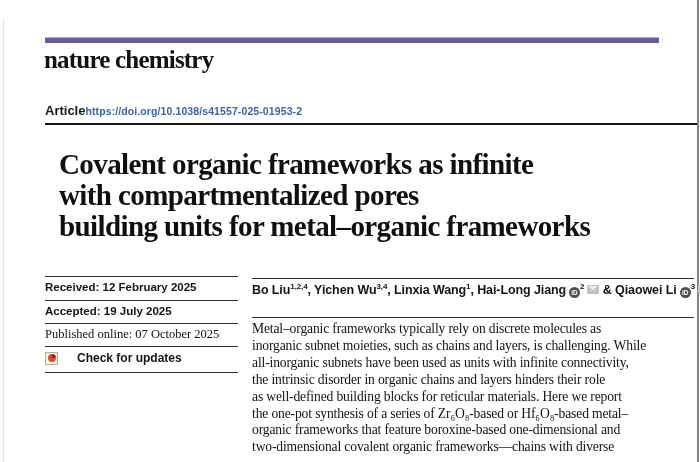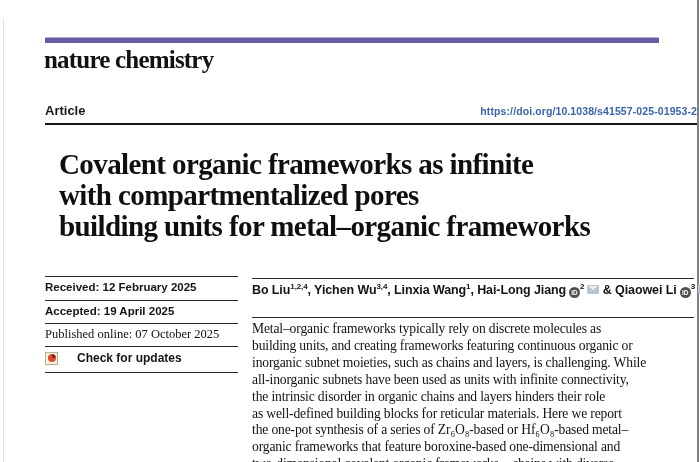--- a/index.html
+++ b/index.html
@@ -25,21 +25,21 @@
     border-top: 1px solid #b0a7d6;
   }
   .logo {
     position: absolute; left: 44px; top: 46px;
     font-family: "Liberation Serif", "DejaVu Serif", serif;
     font-weight: 700; font-size: 25px; letter-spacing: -0.8px;
     color: #121212;
   }
   .header-row {
     position: absolute; left: 45px; top: 103px; width: 652px;
-    display: flex; justify-content: space-between; align-items: baseline;
+    display: flex; align-items: baseline;
   }
   .section-label { font-weight: 700; font-size: 13px; color: #1a1a1a; }
   .doi-link {
     font-weight: 700; font-size: 10.5px; text-decoration: none;
     letter-spacing: 0.1px;
   }
   .rule-heavy {
     position: absolute; left: 45px; top: 123px; width: 652px; height: 2px;
     background: #161616;
   }
@@ -126,40 +126,39 @@
   <h1 class="title">
     <div>Covalent organic frameworks as infinite</div>
     <div>with compartmentalized pores</div>
     <div>building units for metal–organic frameworks</div>
   </h1>
 
   <div class="left-col">
     <div class="rule" style="top:276px"></div>
     <div class="meta-row meta-bold" style="top:281px">Received: 12 February 2025</div>
     <div class="rule" style="top:300px"></div>
-    <div class="meta-row meta-bold" style="top:305px">Accepted: 19 April 2025</div>
+    <div class="meta-row meta-bold" style="top:305px">Accepted: 19 July 2025</div>
     <div class="rule" style="top:323px"></div>
     <div class="meta-row meta-serif" style="top:327px">Published online: 07 October 2025</div>
     <div class="rule" style="top:346px"></div>
     <div class="meta-row check-row" style="top:351px">
       <span class="crossmark-box">
         <span class="crossmark-circle"></span>
       </span>
       <span class="check-label">Check for updates</span>
     </div>
     <div class="rule" style="top:372px"></div>
   </div>
 
   <div class="right-col">
     <div class="rule" style="top:278px"></div>
     <div class="authors"><span>Bo Liu</span><sup>1,2,4</sup><span>, </span><span>Yichen Wu</span><sup>3,4</sup><span>, </span><span>Linxia Wang</span><sup>1</sup><span>, </span><span>Hai-Long Jiang</span><span class="orcid-icon">iD</span><sup>2</sup><span class="envelope-icon"></span><span> &amp; </span><span>Qiaowei Li</span><span class="orcid-icon">iD</span><sup>3</sup><span class="envelope-icon"></span></div>
     <div class="rule" style="top:317px"></div>
     <div class="abstract">
       <div>Metal–organic frameworks typically rely on discrete molecules as</div>
-      <div>building units, and creating frameworks featuring continuous organic or</div>
       <div>inorganic subnet moieties, such as chains and layers, is challenging. While</div>
       <div>all-inorganic subnets have been used as units with infinite connectivity,</div>
       <div>the intrinsic disorder in organic chains and layers hinders their role</div>
       <div>as well-defined building blocks for reticular materials. Here we report</div>
       <div>the one-pot synthesis of a series of Zr₆O₈-based or Hf₆O₈-based metal–</div>
       <div>organic frameworks that feature boroxine-based one-dimensional and</div>
       <div>two-dimensional covalent organic frameworks—chains with diverse</div>
     </div>
   </div>
 

